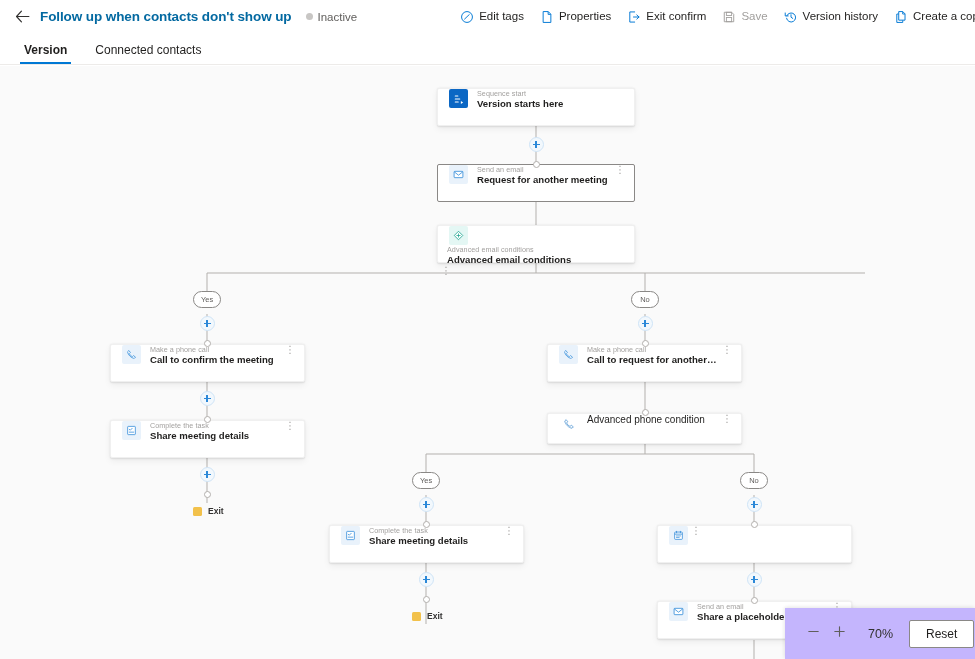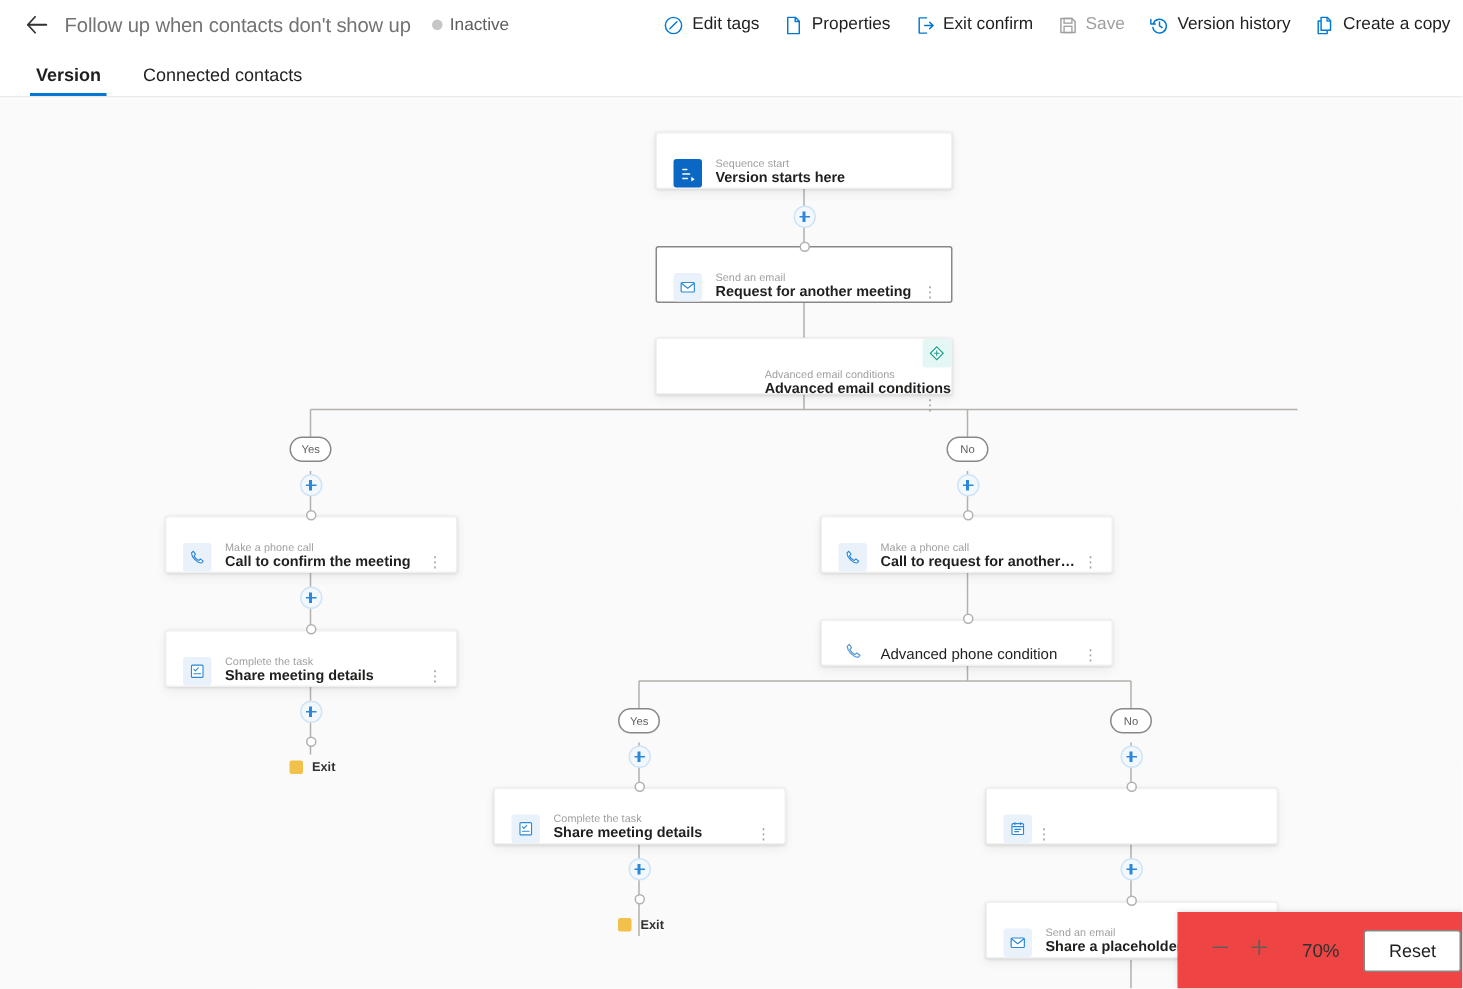--- a/index.html
+++ b/index.html
@@ -19,21 +19,21 @@
     background: #ffffff;
     display: flex; align-items: center;
   }
   .back-arrow {
     margin-left: 14px; width: 22px; height: 22px;
     display: flex; align-items: center; justify-content: center;
     color: #323130; cursor: pointer;
   }
   .page-title {
     margin-left: 9px;
-    font-size: 13.5px; font-weight: normal; color: #737373;
+    font-size: 13.5px; font-weight: bold; color: #0369a1;
     white-space: nowrap; letter-spacing: -0.1px;
   }
   .status-wrap {
     margin-left: 14px; display: flex; align-items: center; gap: 5px;
   }
   .status-dot {
     width: 7px; height: 7px; border-radius: 50%;
     background: #c8c6c4;
   }
   .status-text { font-size: 11.5px; color: #605e5c; white-space: nowrap; }
@@ -84,21 +84,21 @@
     pointer-events: none;
   }
 
   
   .node {
     position: absolute;
     background: #ffffff;
     border: 1px solid #f0f0f0;
     border-radius: 2px;
     box-shadow: 0 0.6px 1.8px rgba(0,0,0,0.10), 0 3px 7px rgba(0,0,0,0.06);
-    display: flex; align-items: flex-end;
+    display: flex; align-items: flex-start;
     cursor: pointer;
   }
   .node.selected {
     border: 1px solid #8a8886;
     box-shadow: none;
   }
   .node-icon {
     width: 19px; height: 19px; flex: none;
     margin-left: 11px;
     border-radius: 2px;
@@ -173,21 +173,21 @@
     width: 9px; height: 9px; border-radius: 1.5px;
     background: #f2c14b;
   }
   .exit-label { font-size: 8.5px; font-weight: bold; color: #323130; }
 
   
   .zoombar {
     position: absolute;
     right: 0px; bottom: 0px;
     width: 190px; height: 51px;
-    background: #ef4444;
+    background: #c4b5fd;
     box-shadow: 0 -1px 4px rgba(0,0,0,0.07), -1px 0 4px rgba(0,0,0,0.05);
     display: flex; align-items: center;
     z-index: 20;
   }
   .zb-btn {
     width: 22px; height: 22px;
     display: flex; align-items: center; justify-content: center;
     cursor: pointer; color: #605e5c;
   }
   .zb-minus { margin-left: 17px; }

